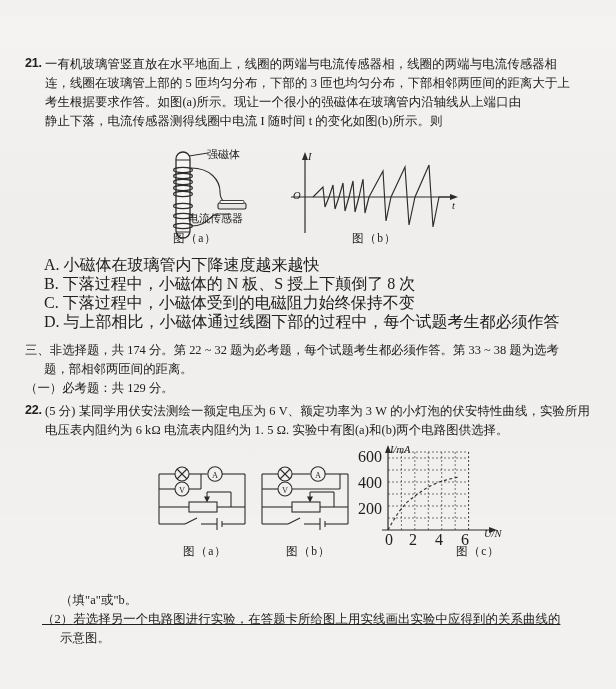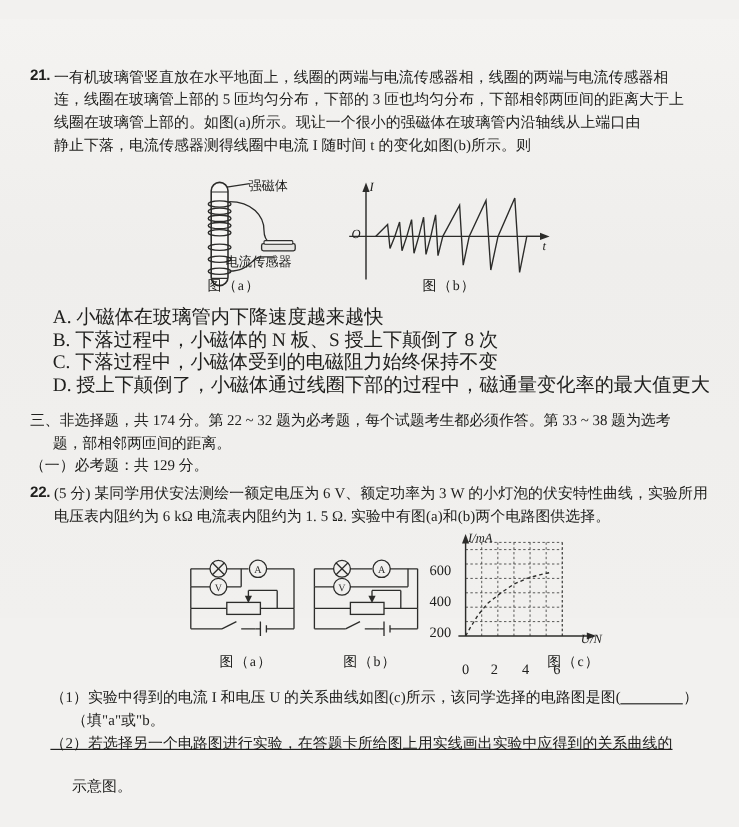--- a/index.html
+++ b/index.html
@@ -61,43 +61,42 @@
     white-space: nowrap;
   }
   .axlabel {
     position: absolute;
     font-size: 10.5px;
     white-space: nowrap;
     font-style: italic;
   }
   .ticklabel {
     position: absolute;
-    font-size: 12px;
-    white-space: nowrap;
-    margin-top: 20px;
+    font-size: 16px;
+    white-space: nowrap;
   }
   svg { display: block; }
   .blank-line {
     display: inline-block;
     width: 52px;
     border-bottom: 1px solid #2a2a28;
     height: 11px;
     vertical-align: -2px;
   }
 </style>
 </head>
 <body>
 
 <div class="page">
 
   <div class="qnum" style="left:25px; top:40px;">21.</div>
 
   <div class="qblock" style="left:45px; top:39px; width:549px;">一有机玻璃管竖直放在水平地面上，线圈的两端与电流传感器相，线圈的两端与电流传感器相</div>
   <div class="qblock" style="left:45px; top:58px; width:549px;">连，线圈在玻璃管上部的 5 匝均匀分布，下部的 3 匝也均匀分布，下部相邻两匝间的距离大于上</div>
-  <div class="qblock" style="left:45px; top:77px; width:549px;">线圈在玻璃管上部的。如图(a)所示。现让一个很小的强磁体在玻璃管内沿轴线从上端口由</div>
+  <div class="qblock" style="left:45px; top:77px; width:549px;">考生根据要求作答。如图(a)所示。现让一个很小的强磁体在玻璃管内沿轴线从上端口由</div>
   <div class="qblock" style="left:45px; top:96px; width:549px;font-family:Liberation Serif, serif;">静止下落，电流传感器测得线圈中电流 I 随时间 t 的变化如图(b)所示。则</div>
 
   <div style="position:absolute; left:158px; top:130px;">
     <svg width="120" height="98" viewBox="0 0 120 98">
 
       <rect x="18" y="6" width="14" height="86" rx="7" ry="7" fill="#f7f6f4" stroke="#2c2c2a" stroke-width="1.3"></rect>
 
       <line x1="18" y1="14" x2="32" y2="14" stroke="#2c2c2a" stroke-width="1"></line>
       <line x1="18" y1="86" x2="32" y2="86" stroke="#2c2c2a" stroke-width="1"></line>
 
@@ -152,21 +151,21 @@
     </svg>
   </div>
   <div class="axlabel" style="left:308px; top:135px;">I</div>
   <div class="axlabel" style="left:293px; top:174px; font-style:italic;">O</div>
   <div class="axlabel" style="left:452px; top:184px;">t</div>
   <div class="caption" style="left:352px; top:215px;">图（b）</div>
 
   <div class="opt" style="left:44px; top:239px;">A. 小磁体在玻璃管内下降速度越来越快</div>
   <div class="opt" style="left:44px; top:258px;">B. 下落过程中，小磁体的 N 板、S 授上下颠倒了 8 次</div>
   <div class="opt" style="left:44px; top:277px;">C. 下落过程中，小磁体受到的电磁阻力始终保持不变</div>
-  <div class="opt" style="left:44px; top:296px;">D. 授上下颠倒了，小磁体通过线圈下部的过程中，磁通量变化率的最大值更大</div>
+  <div class="opt" style="left:44px; top:296px;">D. 与上部相比，小磁体通过线圈下部的过程中，每个试题考生都必须作答</div>
 
   <div class="secline" style="left:25px; top:325px; width:570px;">三、非选择题，共 174 分。第 22 ~ 32 题为必考题，每个试题考生都必须作答。第 33 ~ 38 题为选考</div>
   <div class="secline" style="left:44px; top:344px; width:550px;">题，部相邻两匝间的距离。</div>
   <div class="secline" style="left:25px; top:363px; width:570px;">（一）必考题：共 129 分。</div>
 
   <div class="qnum" style="left:25px; top:387px;">22.</div>
   <div class="qblock" style="left:45px; top:386px; width:552px;">(5 分) 某同学用伏安法测绘一额定电压为 6 V、额定功率为 3 W 的小灯泡的伏安特性曲线，实验所用</div>
   <div class="qblock" style="left:45px; top:405px; width:552px;">电压表内阻约为 6 kΩ 电流表内阻约为 1. 5 Ω. 实验中有图(a)和(b)两个电路图供选择。</div>
 
   <div style="position:absolute; left:155px; top:448px;">
@@ -293,23 +292,20 @@
   <div class="ticklabel" style="left:358px; top:432px;">600</div>
   <div class="ticklabel" style="left:358px; top:458px;">400</div>
   <div class="ticklabel" style="left:358px; top:484px;">200</div>
 
   <div class="ticklabel" style="left:385px; top:515px;">0</div>
   <div class="ticklabel" style="left:409px; top:515px;">2</div>
   <div class="ticklabel" style="left:435px; top:515px;">4</div>
   <div class="ticklabel" style="left:461px; top:515px;">6</div>
   <div class="caption" style="left:412px; top:528px;padding-left:44px;">图（c）</div>
 
-  <div class="qblock" style="left:42px; top:556px; width:552px;">
-    <span>（1）</span><span>实验中得到的电流 I 和电压 U 的关系曲线如图(c)所示，该同学选择的电路图是图(</span><span class="blank-line"></span><span>）</span>
-  </div>
   <div class="qblock" style="left:60px; top:575px; width:534px;">（填"a"或"b。</div>
 
   <div class="qblock" style="left:42px; top:594px; width:552px;text-decoration:underline;">
     <span>（2）</span><span>若选择另一个电路图进行实验，在答题卡所给图上用实线画出实验中应得到的关系曲线的</span>
   </div>
-  <div class="qblock" style="left:60px; top:613px; width:534px;margin-top:17px;">示意图。</div>
+  <div class="qblock" style="left:60px; top:613px; width:534px;">示意图。</div>
 
 </div>
 
 </body></html>

